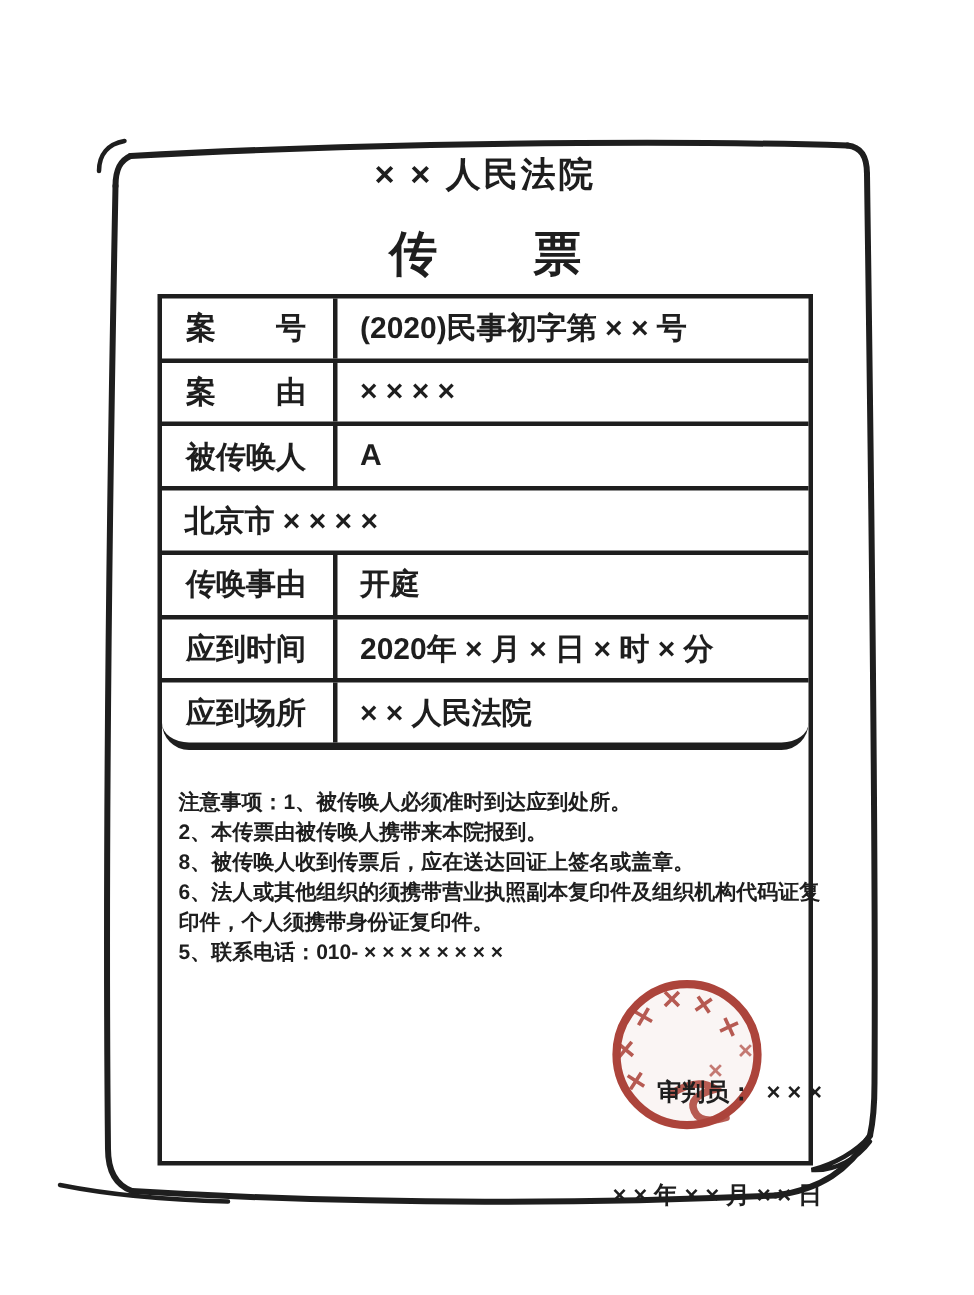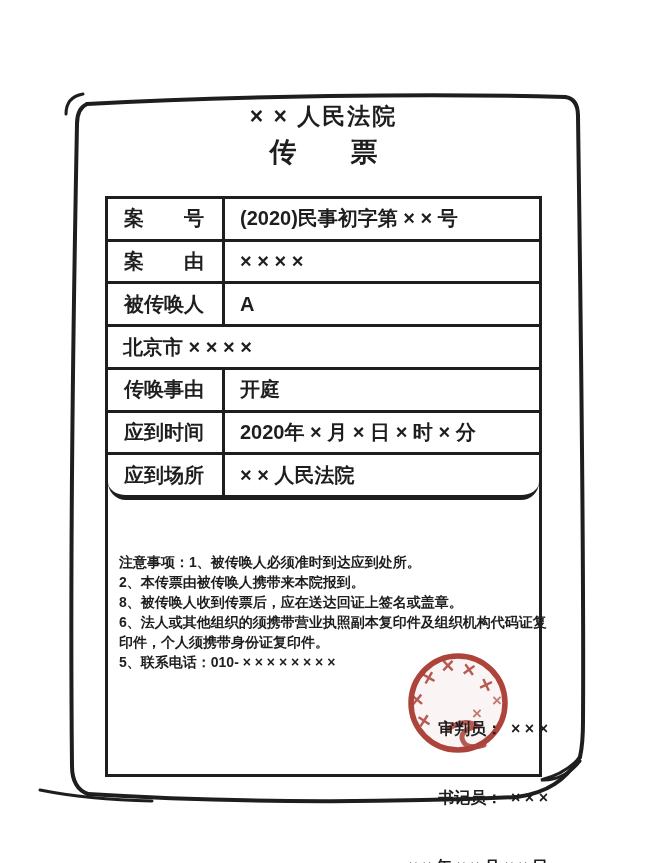--- a/index.html
+++ b/index.html
@@ -14,34 +14,34 @@
     font-family:"Liberation Sans","DejaVu Sans",sans-serif;
     font-weight:700;color:var(--ink);
   }
   .stage{position:relative;width:649px;height:863px;background:var(--paper);}
   svg.outline{position:absolute;left:0;top:0;width:649px;height:863px;}
   .sketch{stroke:var(--ink);stroke-width:4;fill:none;stroke-linecap:round;}
   .sketch.thin{stroke-width:3;}
 
   .title{position:absolute;left:105px;width:437px;text-align:center;white-space:pre;}
   .title.court{top:101px;font-size:23px;letter-spacing:2px;}
-  .title.doc{top:134px;font-size:27px;}
+  .title.doc{top:148px;font-size:32px;}
 
   .box{
     position:absolute;left:105px;top:196px;width:437px;height:581px;
     border:3px solid var(--ink);
   }
   .rows{height:301px;display:flex;flex-direction:column;}
   .row{flex:1;display:flex;border-bottom:3px solid var(--ink);}
   .row:last-child{border-bottom-width:5px;border-radius:18px;}
   .cell{display:flex;align-items:center;white-space:pre;font-size:20px;}
   .cell.label{width:117px;padding-left:16px;border-right:3px solid var(--ink);}
   .cell.value{flex:1;padding-left:15px;text-align:center;}
 
-  .notes{padding:24px 21px 0 11px;margin-top:28px;}
+  .notes{padding:24px 21px 0 11px;}
   .note-line{font-size:14px;line-height:20px;white-space:pre;}
 
   svg.seal{position:absolute;left:398px;top:645px;width:120px;height:120px;opacity:.92;}
   .seal-ring{stroke:var(--seal_red);stroke-width:5.5;fill:rgba(166,53,43,0.05);}
   .seal-x{fill:var(--seal_red);font-size:22px;font-weight:700;opacity:.88;}
   .seal-x.sm{font-size:17px;opacity:.7;}
   .seal-squiggle{stroke:var(--seal_red);stroke-width:5;fill:none;stroke-linecap:round;opacity:.88;}
 
   .sig{
     position:absolute;left:330px;top:671px;width:218px;
@@ -118,17 +118,16 @@
     <text class="seal-x" x="88" y="47" text-anchor="middle" transform="rotate(20 88 40)">×</text>
     <text class="seal-x" x="19" y="62" text-anchor="middle" transform="rotate(-5 19 55)">×</text>
     <text class="seal-x" x="26" y="83" text-anchor="middle" transform="rotate(-12 26 76)">×</text>
     <text class="seal-x sm" x="99" y="61" text-anchor="middle">×</text>
     <text class="seal-x sm" x="79" y="74" text-anchor="middle">×</text>
     <path class="seal-squiggle" d="M 50 84 q 17 -11 29 -3 q -19 5 -14 15 q 4 9 21 4"></path>
   </svg>
 
   <div class="sig">
     <div>审判员：  × × ×</div>
-    <div>书记员：  × × ×</div>
     <div>× × 年 × × 月 × × 日</div>
   </div>
 
 </div>
 
 </body></html>

